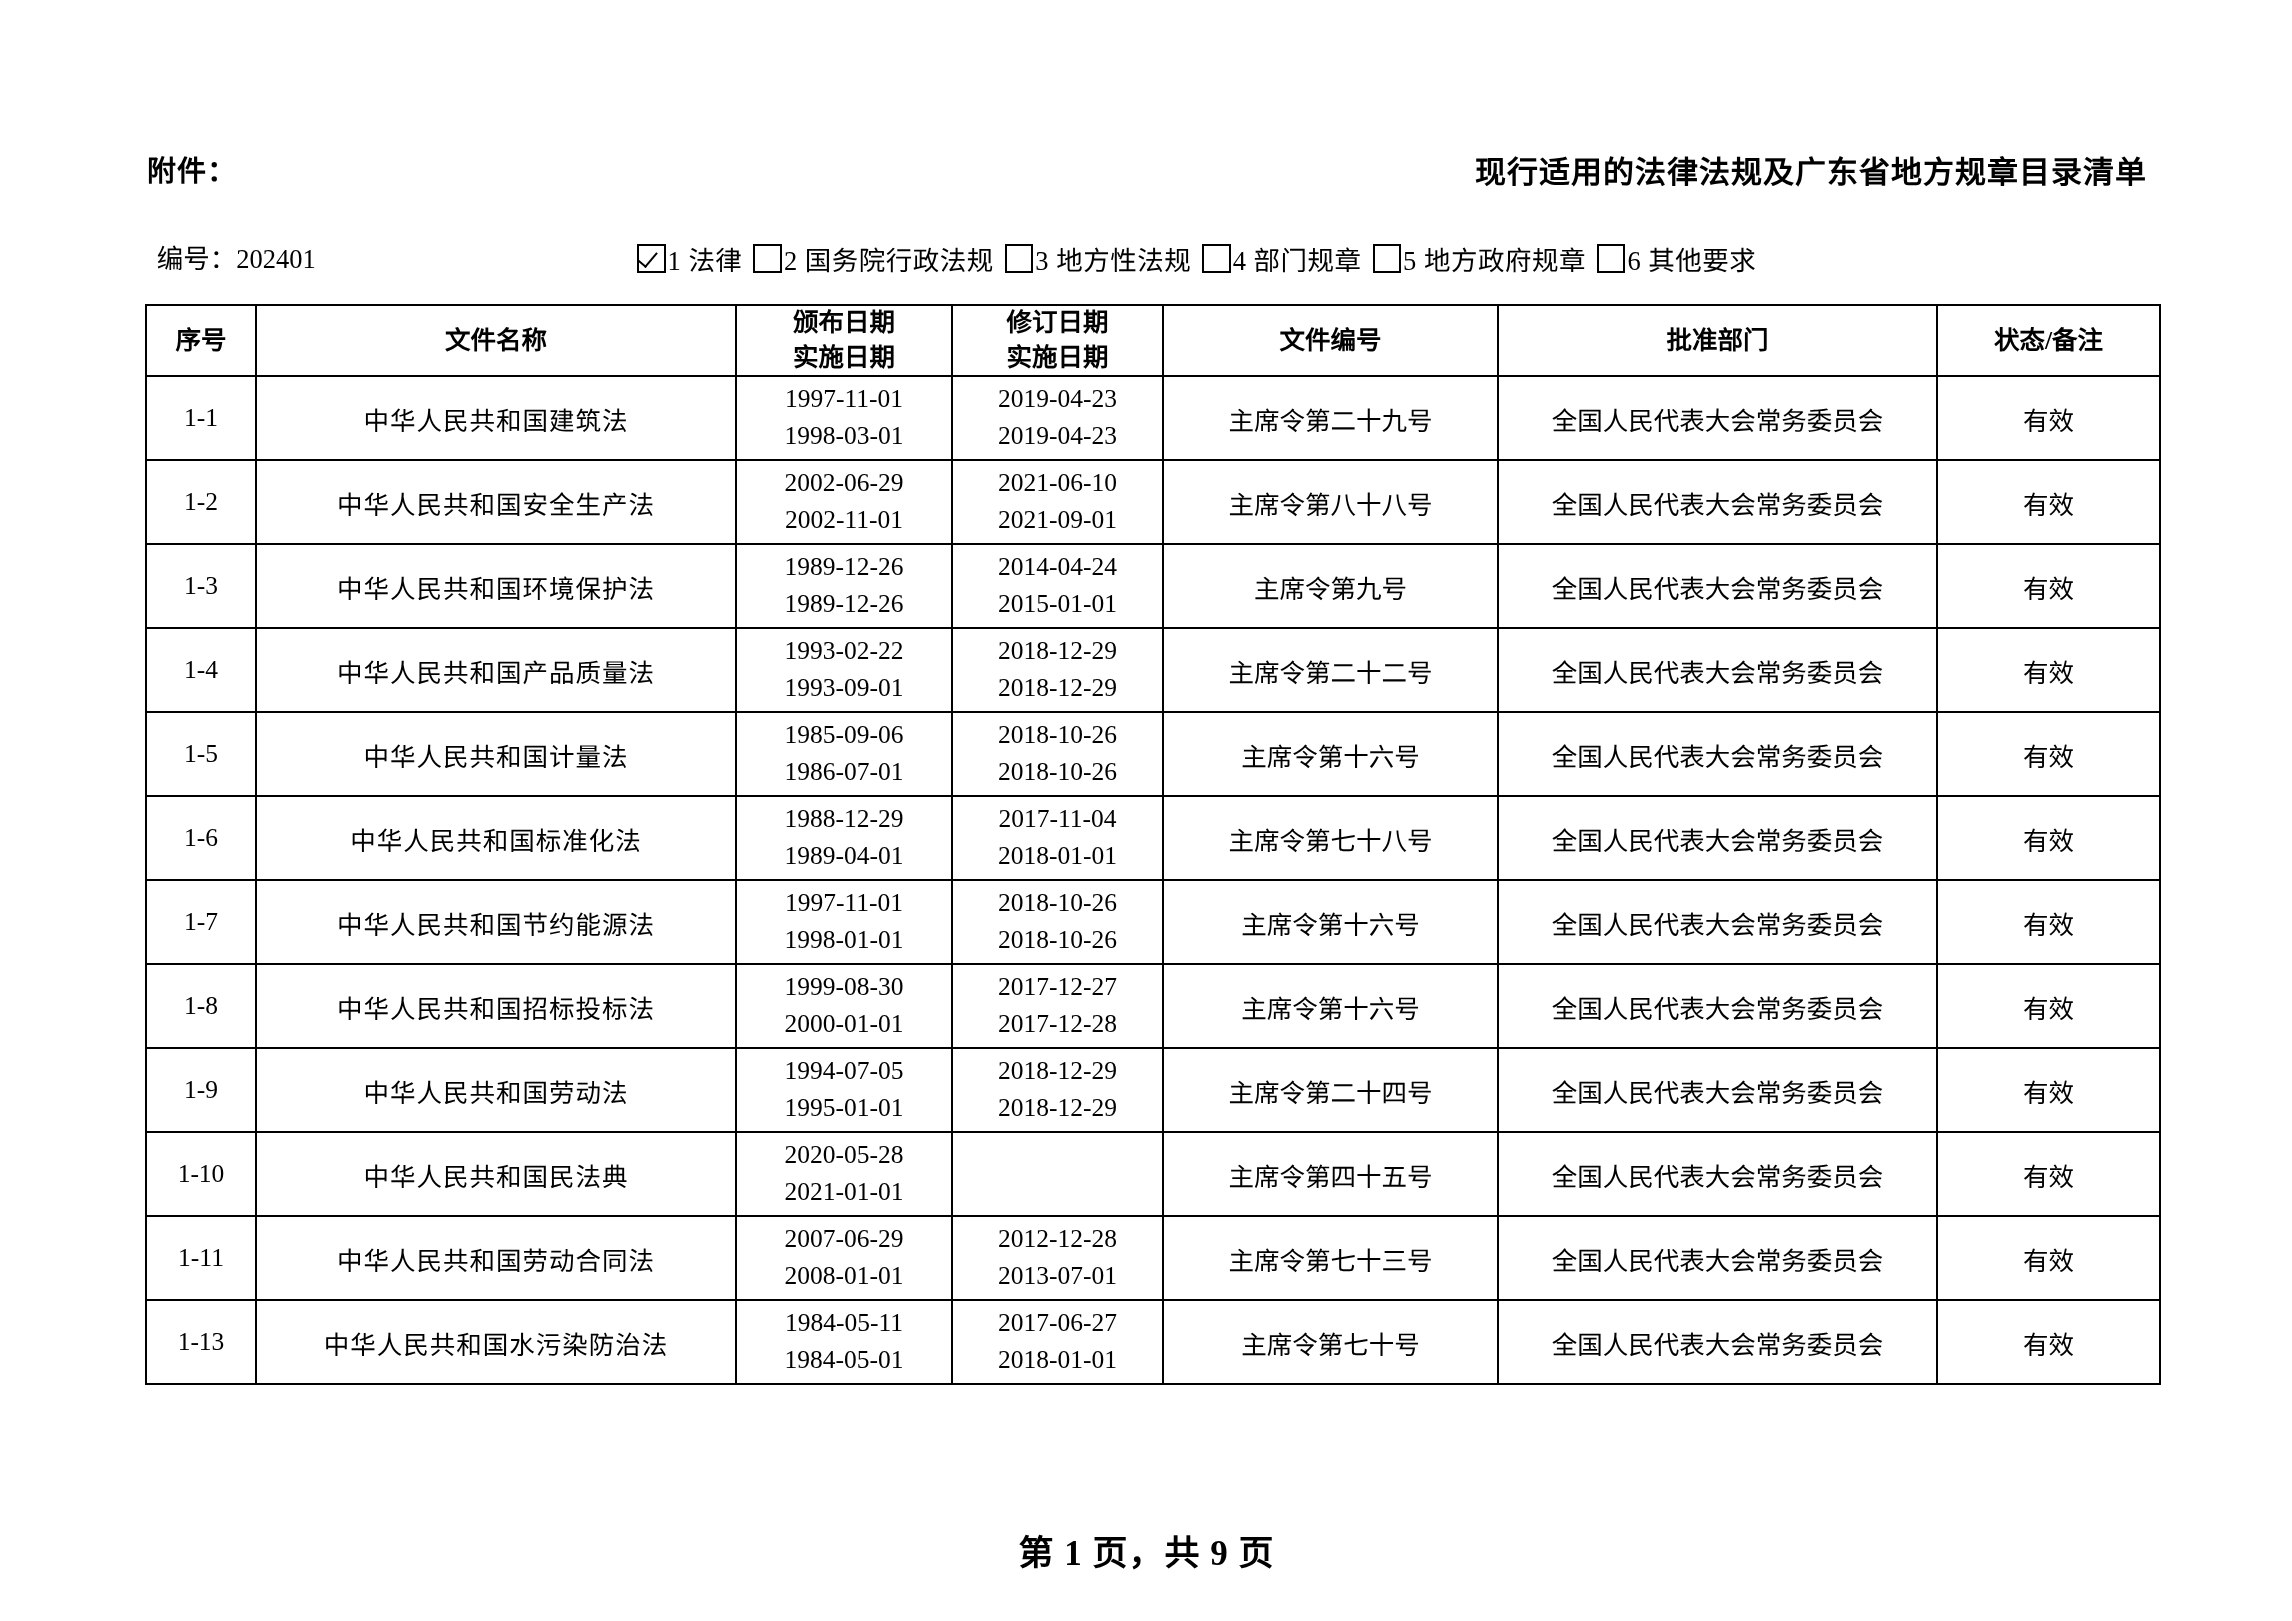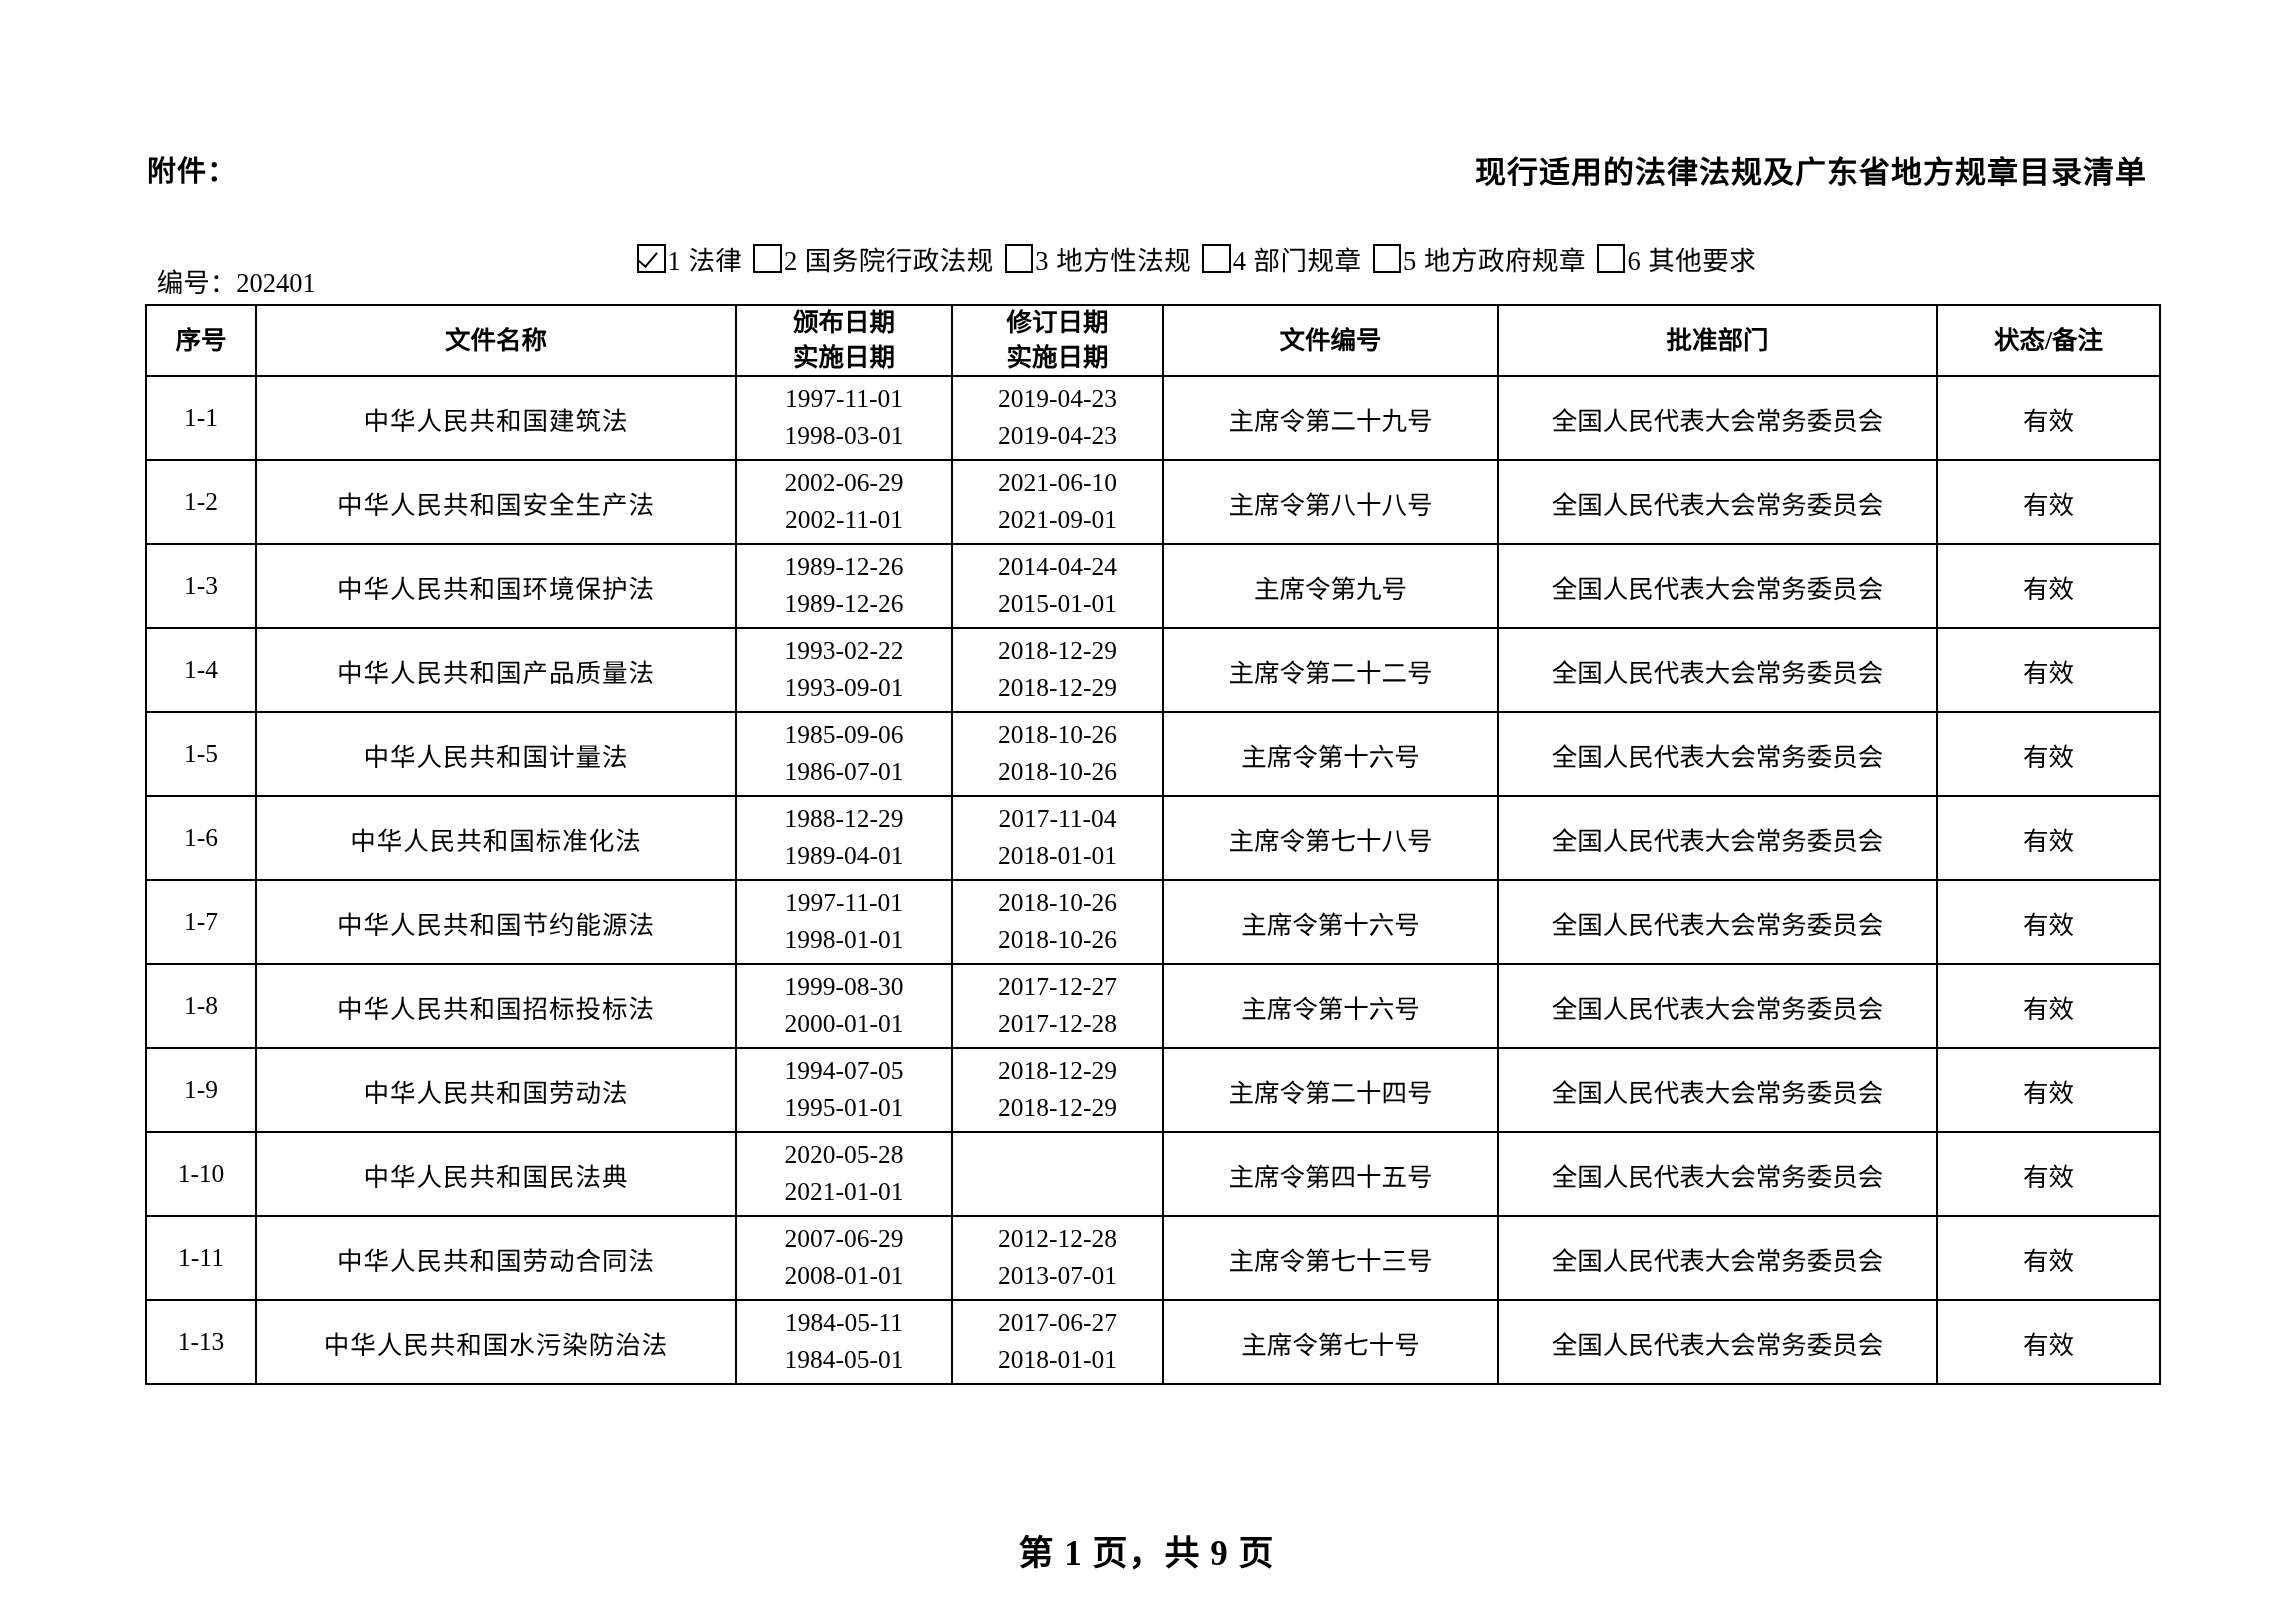--- a/index.html
+++ b/index.html
@@ -55,21 +55,20 @@
     left: 147px;
     top: 235px;
     width: 2000px;
     height: 49px;
   }
   .doc-number {
     position: absolute;
     left: 9.8px;
     top: 2px;
     font-size: 26.5px;
-    margin-top: 24px;
   }
   .category-line {
     position: absolute;
     left: 490px;
     top: 4px;
     font-size: 26.5px;
     white-space: nowrap;
     letter-spacing: 0.5px;
   }
   .cat-item {

